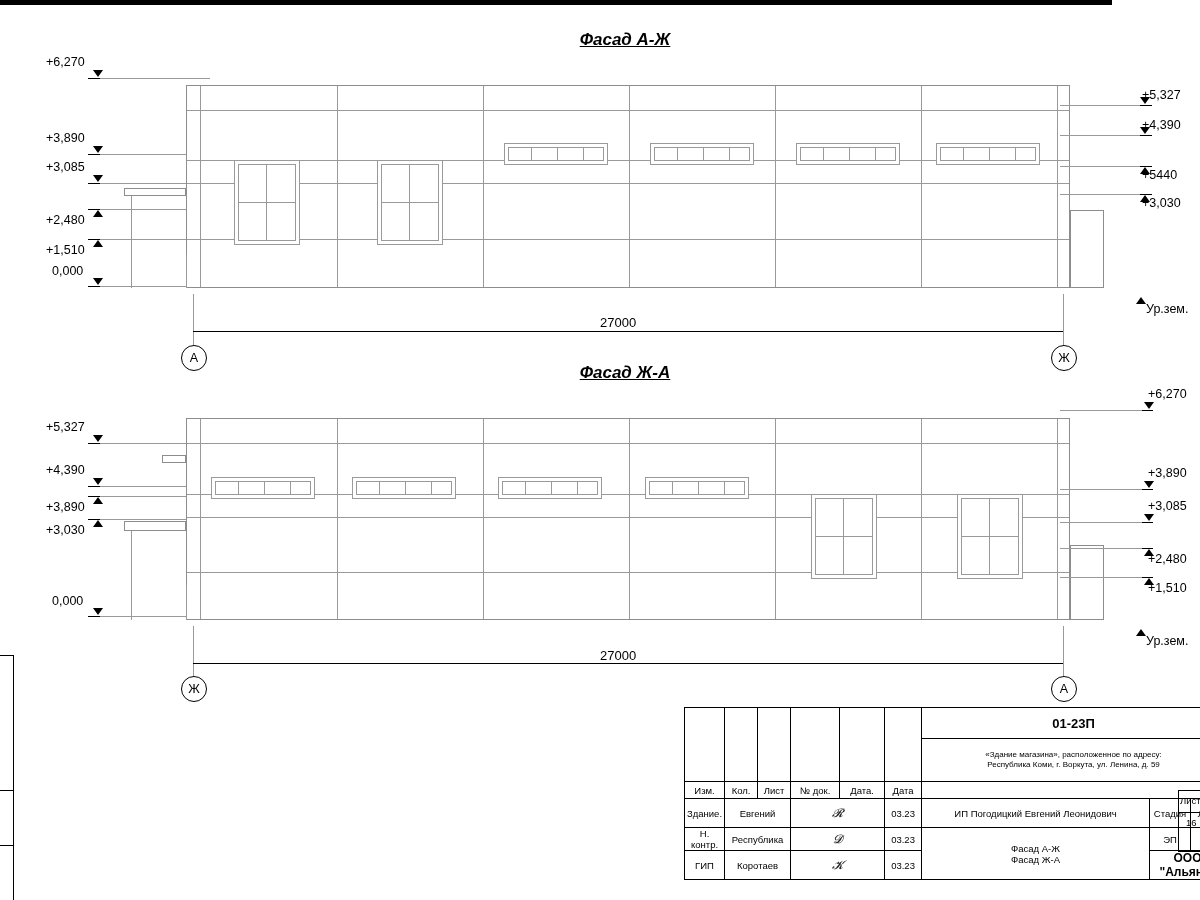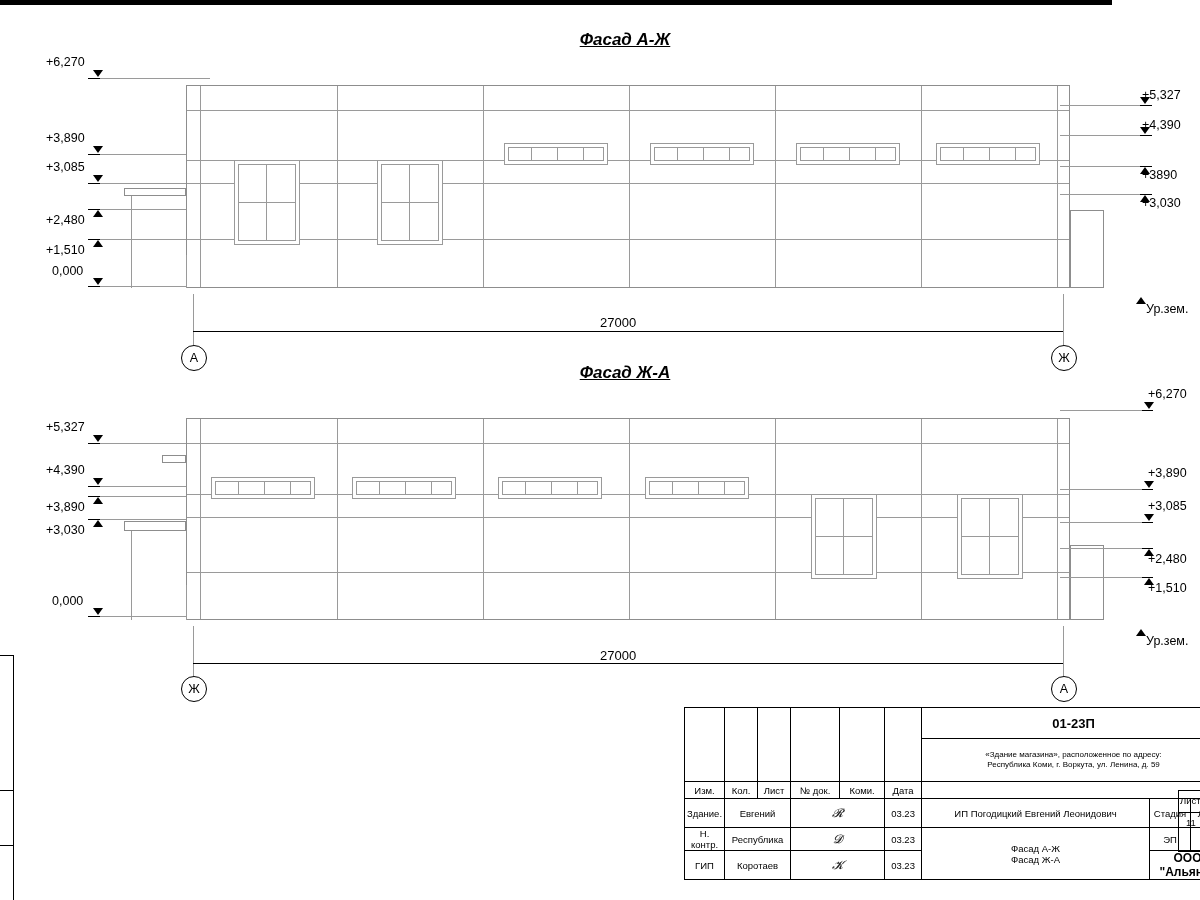--- a/index.html
+++ b/index.html
@@ -125,21 +125,21 @@
       <div class="mv" style="left:78px;"></div>
   </div>
   <div class="win-strip" style="left:936px;top:143px;width:104px;height:22px;">
     <div class="mv" style="left:26px;"></div>
       <div class="mv" style="left:52px;"></div>
       <div class="mv" style="left:78px;"></div>
   </div>
 
   <div class="abs lvl" style="left:1142px;top:88px;">+5,327</div>
   <div class="abs lvl" style="left:1142px;top:118px;">+4,390</div>
-  <div class="abs lvl" style="left:1142px;top:168px;">+3890</div>
+  <div class="abs lvl" style="left:1142px;top:168px;">+5440</div>
   <div class="abs lvl" style="left:1142px;top:196px;">+3,030</div>
   <div class="hline" style="left:1138px;top:105px;width:14px;"></div>
   <div class="arrow-d" style="left:1140px;top:97px;"></div>
   <div class="hline" style="left:1138px;top:135px;width:14px;"></div>
   <div class="arrow-d" style="left:1140px;top:127px;"></div>
   <div class="hline" style="left:1138px;top:166px;width:14px;"></div>
   <div class="arrow-u" style="left:1140px;top:167px;"></div>
   <div class="hline" style="left:1138px;top:194px;width:14px;"></div>
   <div class="arrow-u" style="left:1140px;top:195px;"></div>
   <div class="hline thin" style="left:1060px;top:105px;width:80px;"></div>
@@ -292,21 +292,21 @@
       <td colspan="4" class="b2" style="height:42px;text-align:center;">
         <div>«Здание магазина», расположенное по адресу:</div>
         <div>Республика Коми, г. Воркута, ул. Ленина, д. 59</div>
       </td>
     </tr>
     <tr>
       <td style="height:16px;">Изм.</td>
       <td>Кол.</td>
       <td>Лист</td>
       <td>№ док.</td>
-      <td>Коми.</td>
+      <td>Дата.</td>
       <td>Дата</td>
       <td colspan="4" rowspan="1"></td>
     </tr>
     <tr>
       <td class="b3" style="height:28px;">Здание.</td>
       <td colspan="2" class="b3">Евгений</td>
       <td colspan="2" class="sig">𝓡</td>
       <td class="b3">03.23</td>
       <td colspan="2" rowspan="1" class="b3" style="width:200px;">ИП Погодицкий Евгений Леонидович</td>
       <td class="b3" style="width:36px;">Стадия</td>
@@ -330,15 +330,15 @@
       <td colspan="2" class="sig">𝓚</td>
       <td class="b3">03.23</td>
       <td colspan="2" class="b5">ООО "Альянс"</td>
     </tr>
   </tbody>
     </table>
 
   <div class="abs" style="left:1178px;top:790px;width:40px;height:62px;border:1px solid #000;box-sizing:border-box;"></div>
   <div class="abs b3" style="left:1180px;top:795px;font-size:9.5px;">Листов</div>
   <div class="hline" style="left:1178px;top:812px;width:40px;"></div>
-  <div class="abs b3" style="left:1186px;top:817px;font-size:9.5px;">11</div>
+  <div class="abs b3" style="left:1186px;top:817px;font-size:9.5px;">16</div>
 
 </div>
 
 </body></html>

